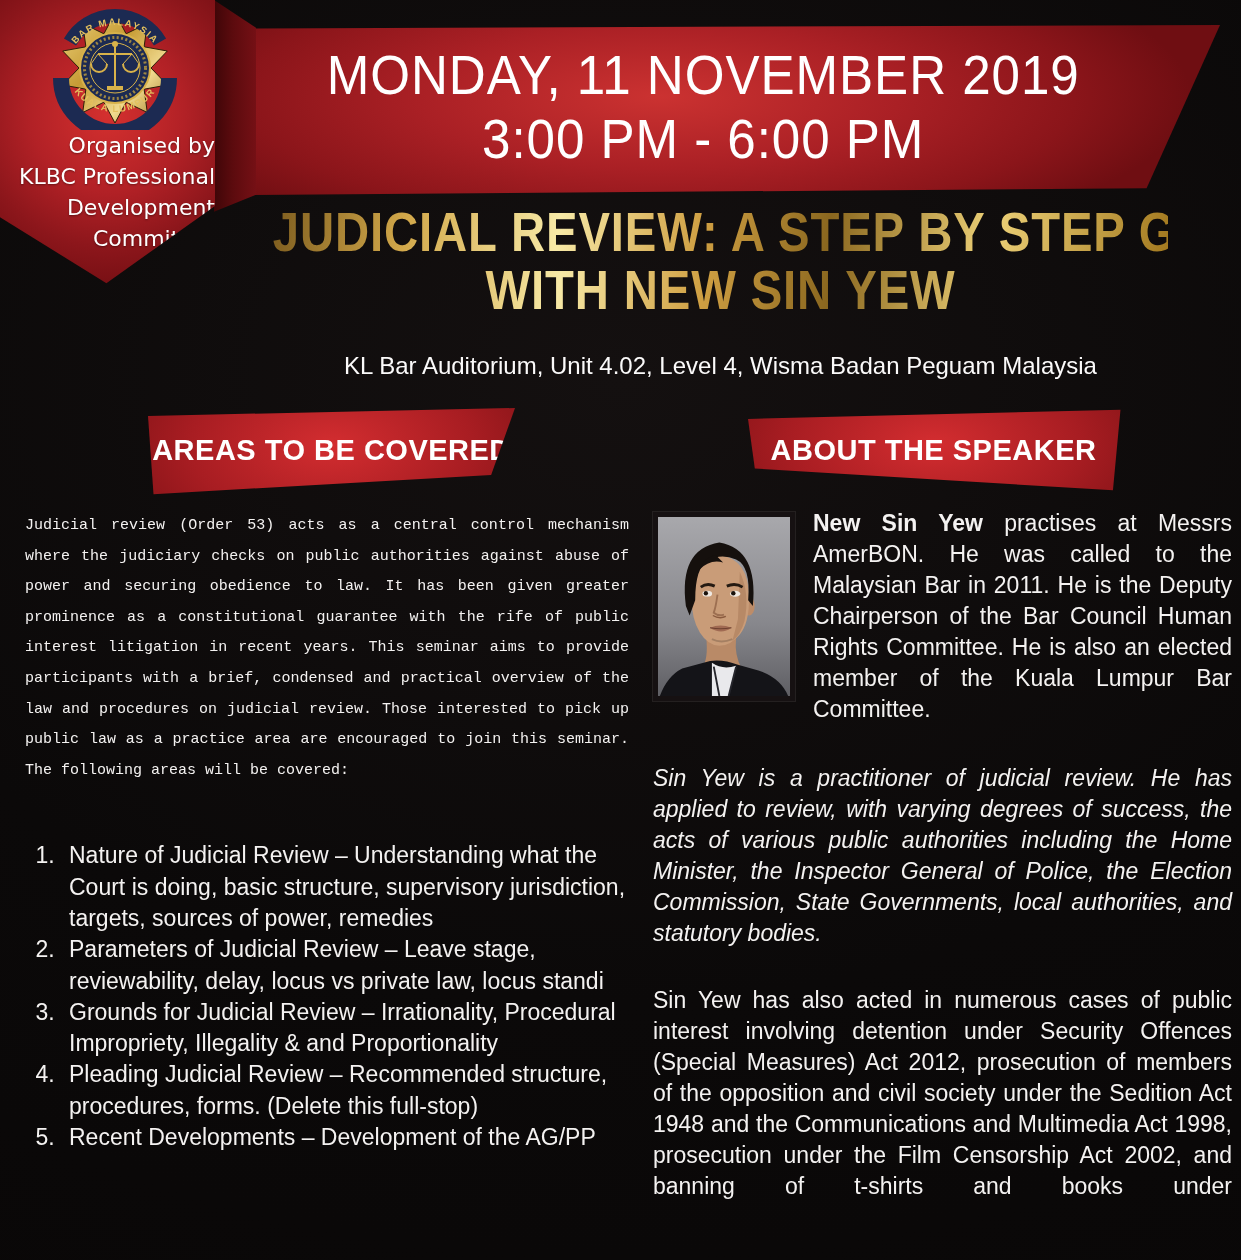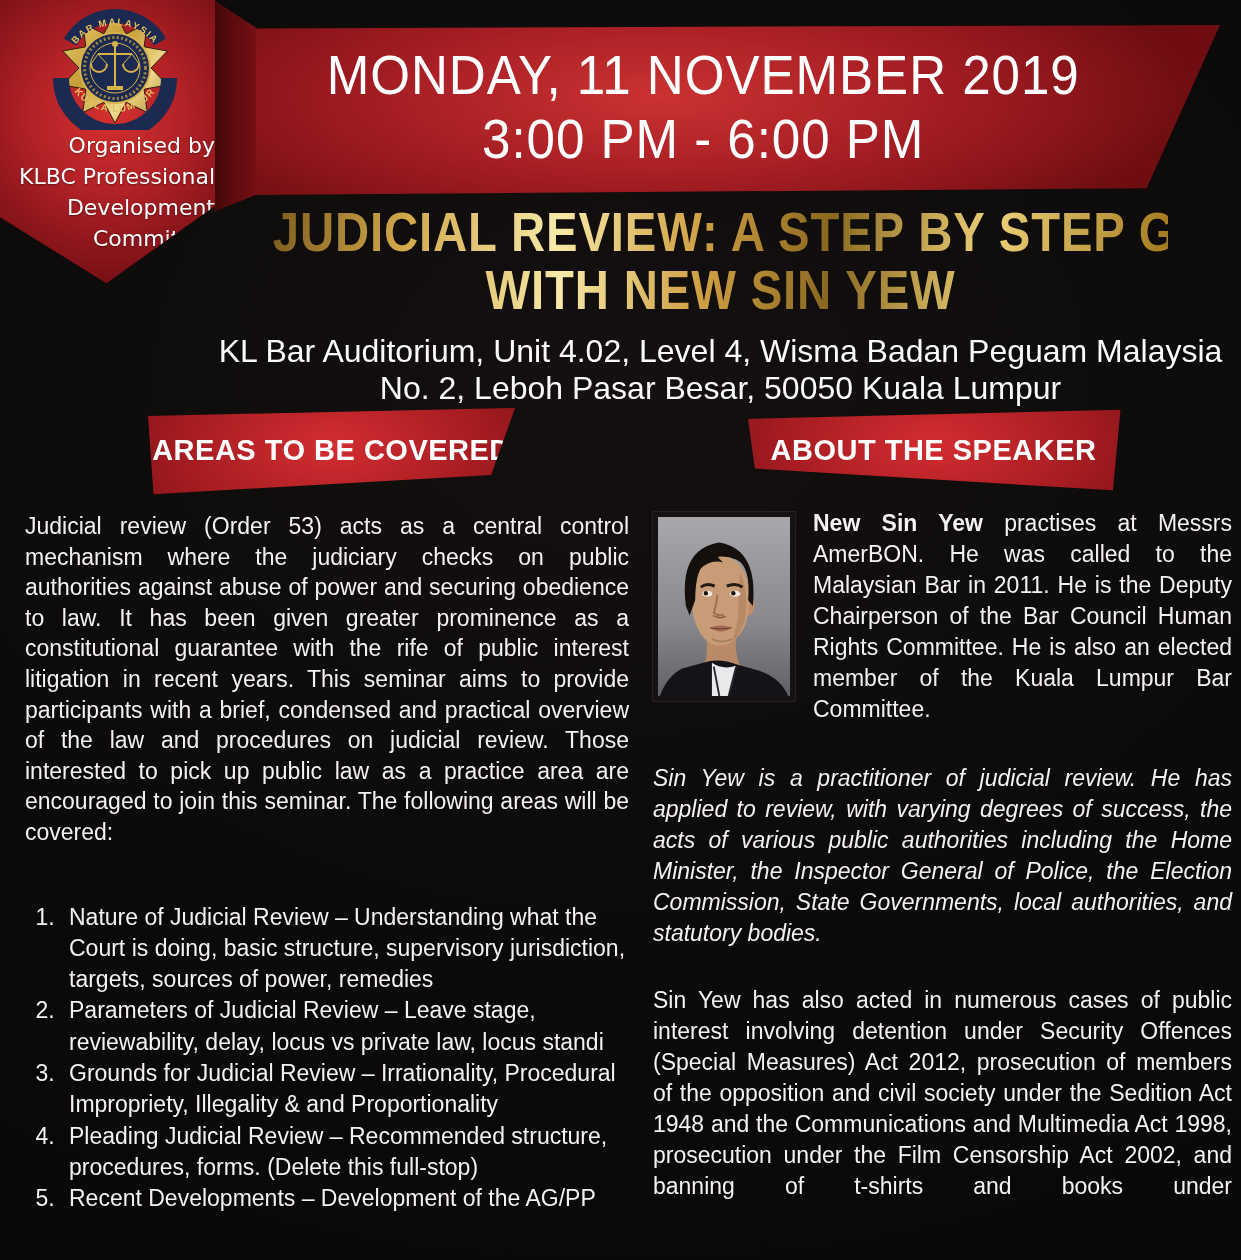--- a/index.html
+++ b/index.html
@@ -29,34 +29,34 @@
           font-size:22px;line-height:31px;white-space:pre-line;
           font-family:"DejaVu Sans", sans-serif;text-shadow:0 1px 2px rgba(0,0,0,.4);}
   .logo{position:absolute;left:53px;top:6px;width:124px;height:124px;}
 
   
   .title-wrap{left:200px;top:203px;width:1041px;text-align:center;z-index:1;}
   .title-line{display:block;font-weight:bold;font-size:55px;line-height:58px;letter-spacing:1px;
           transform:scaleX(.86);white-space:nowrap;
           background:linear-gradient(100deg,#7d5c1e 0%,#d2a84a 15%,#f7e9a6 32%,#cf9f42 48%,#8a671f 62%,#ecd077 80%,#a3791f 100%);
           -webkit-background-clip:text;background-clip:text;color:transparent;}
-  .venue{margin-top:14px;color:#fbfafa;font-size:32px;line-height:37px;}
+  .venue{margin-top:28px;color:#fbfafa;font-size:24px;line-height:37px;}
   .venue span{display:block;}
 
   
   .ribbon2{top:408px;height:84px;position:absolute;display:flex;align-items:center;justify-content:center;
           color:#fff;font-weight:bold;font-size:29px;letter-spacing:.5px;
           background:radial-gradient(ellipse 70% 160% at 50% 42%, #d32d30 0%, #a81d22 55%, #7a1014 100%);
           filter:drop-shadow(3px 8px 9px rgba(0,0,0,.6));}
   .ribbon-areas{left:148px;width:367px;clip-path:polygon(0 9%,100% 0,93.5% 76%,1.5% 98%);padding-bottom:4px;}
   .ribbon-speaker{left:745px;width:377px;clip-path:polygon(.8% 13%,99.6% 2%,97.6% 98%,2.6% 72%);}
 
   
   .col-left{left:25px;top:511px;width:604px;color:#f4f2f1;}
-  .col-left p{font-size:23px;line-height:30.6px;text-align:justify;margin:0;}
+  .col-left p{font-size:15px;line-height:30.6px;text-align:justify;margin:0;font-family:Liberation Mono, monospace;}
   .col-left ol{margin:54px 0 0 0;padding-left:36px;font-size:23px;line-height:31.3px;}
   .col-left li{padding-left:8px;}
 
   .col-right{left:653px;top:508px;width:579px;color:#f4f2f1;}
   .col-right p{font-size:23px;line-height:31px;text-align:justify;margin:0;}
   .photo{float:left;width:142px;height:189px;margin:4px 18px 6px 0;border:5px solid #161112;
          box-sizing:border-box;background:#8a8a8e;box-shadow:0 0 0 1px #242020;}
   .photo svg{display:block;width:100%;height:100%;}
   .p2{margin-top:38px !important;font-style:italic;}
   .p3{margin-top:36px !important;text-align-last:justify;}
@@ -113,21 +113,20 @@
 KLBC Professional
 Development
 Committee</div>
   </div>
 
   <div class="abs title-wrap">
     <span class="title-line">JUDICIAL REVIEW: A STEP BY STEP GUIDE</span>
     <span class="title-line">WITH NEW SIN YEW</span>
     <div class="venue">
       <span>KL Bar Auditorium, Unit 4.02, Level 4, Wisma Badan Peguam Malaysia</span>
-      <span>No. 2, Leboh Pasar Besar,  50050 Kuala Lumpur</span>
     </div>
   </div>
 
   <div class="ribbon2 ribbon-speaker">
     <span>ABOUT THE SPEAKER</span>
   </div>
   <div class="ribbon2 ribbon-areas">
     <span>AREAS TO BE COVERED</span>
   </div>
 

